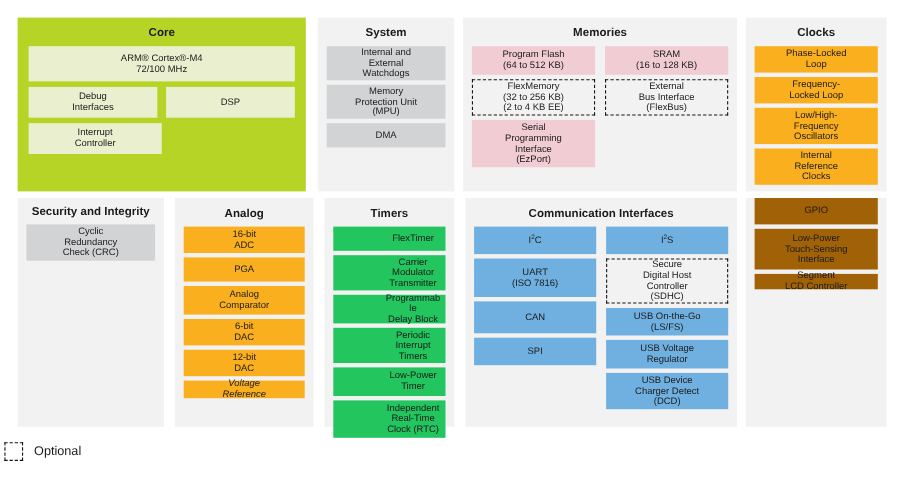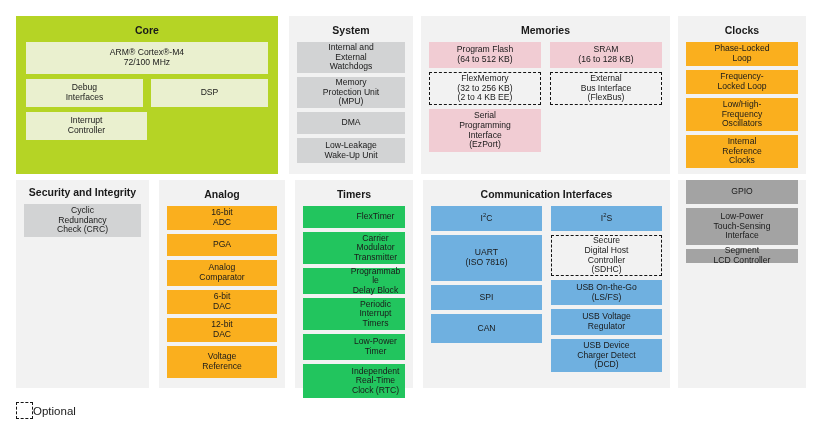--- a/index.html
+++ b/index.html
@@ -80,41 +80,42 @@
     background: transparent !important;
   }
 
   
   .c-core-inner { background: #eaf0cf; }
   .c-grey       { background: #d2d3d4; }
   .c-pink       { background: #f1ccd3; }
   .c-orange     { background: #faaf1e; }
   .c-ltorange   { background: #22c55e; padding-left: 46px; }
   .c-blue       { background: #6fb0e0; }
-  .c-yellow     { background: #a3a3a3; }
+  .c-yellow     { background: #a16207; }
 
   
   #core-panel {
     background: #b5d425;
   }
   #core-panel .panel-title { color: #1a1a1a; }
   #core-panel .panel-body { padding: 0 10px 10px 10px; gap: 5px; }
   .core-row {
     display: flex;
     gap: 8px;
   }
   .core-row .blk { flex: 1 1 0; }
 
   
   #legend {
     position: absolute;
-    left: 16px;
+    left: 4px;
     top: 402px;
     display: flex;
     align-items: center;
+    gap: 10px;
   }
   #legend .swatch {
     width: 17px;
     height: 17px;
     border: 1.6px dashed #141414;
     box-sizing: border-box;
     background: #ffffff;
   }
   #legend .legend-label {
     font-size: 11.5px;
@@ -179,26 +180,20 @@
           <span>Memory</span>
           <span>Protection Unit</span>
           <span>(MPU)</span>
         </div>
       </div>
       <div class="blk c-grey" style="height:22px;">
         <div>
           <span>DMA</span>
         </div>
       </div>
-      <div class="blk c-grey" style="height:25px;">
-        <div>
-          <span>Low-Leakage</span>
-          <span>Wake-Up Unit</span>
-        </div>
-      </div>
     </div>
   </div>
 
   <div class="panel" id="memories-panel" style="left:421px; top:16px; width:249px; height:158px;">
     <div class="panel-title">Memories</div>
     <div class="panel-body cols">
       <div class="col">
         <div class="blk c-pink" style="height:26px;">
           <div>
             <span>Program Flash</span>
@@ -312,21 +307,21 @@
           <span>6-bit</span>
           <span>DAC</span>
         </div>
       </div>
       <div class="blk c-orange" style="height:24px;">
         <div>
           <span>12-bit</span>
           <span>DAC</span>
         </div>
       </div>
-      <div class="blk c-orange" style="height:32px;">
+      <div class="blk c-orange" style="height:16px;font-style:italic;">
         <div>
           <span>Voltage</span>
           <span>Reference</span>
         </div>
       </div>
     </div>
   </div>
 
   <div class="panel" id="timers-panel" style="left:295px; top:180px; width:118px; height:208px;">
     <div class="panel-title">Timers</div>
@@ -372,34 +367,34 @@
     </div>
   </div>
 
   <div class="panel" id="comms-panel" style="left:423px; top:180px; width:247px; height:208px;">
     <div class="panel-title">Communication Interfaces</div>
     <div class="panel-body cols">
       <div class="col">
         <div class="blk c-blue" style="height:25px;">
           <div>I<sup>2</sup>C</div>
         </div>
-        <div class="blk c-blue" style="height:46px;">
+        <div class="blk c-blue" style="height:35px;">
           <div>
             <span>UART</span>
             <span>(ISO 7816)</span>
           </div>
         </div>
+        <div class="blk c-blue" style="height:29px;">
+          <div>
+            <span>CAN</span>
+          </div>
+        </div>
         <div class="blk c-blue" style="height:25px;">
           <div>
             <span>SPI</span>
-          </div>
-        </div>
-        <div class="blk c-blue" style="height:29px;">
-          <div>
-            <span>CAN</span>
           </div>
         </div>
       </div>
       <div class="col">
         <div class="blk c-blue" style="height:25px;">
           <div>I<sup>2</sup>S</div>
         </div>
         <div class="blk c-blue optional" style="height:41px;">
           <div>
             <span>Secure</span>

